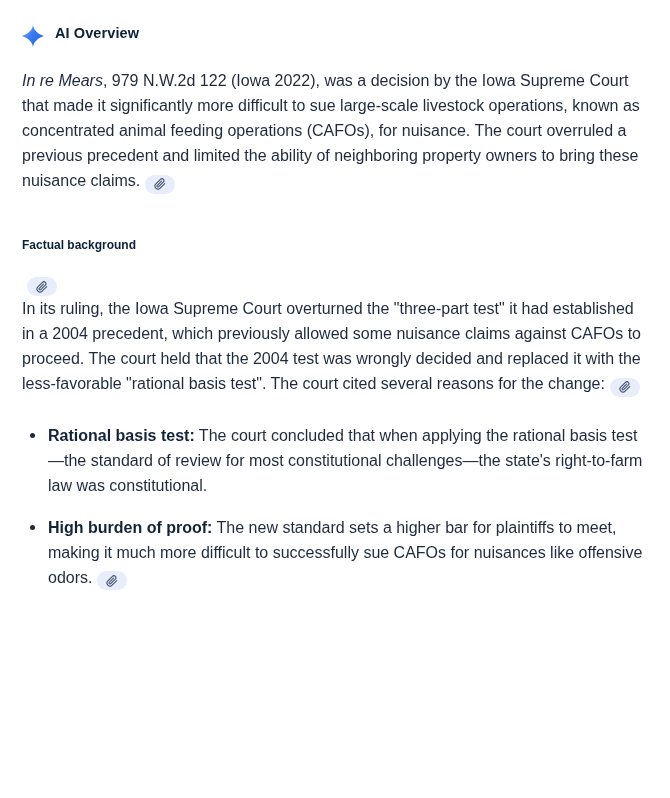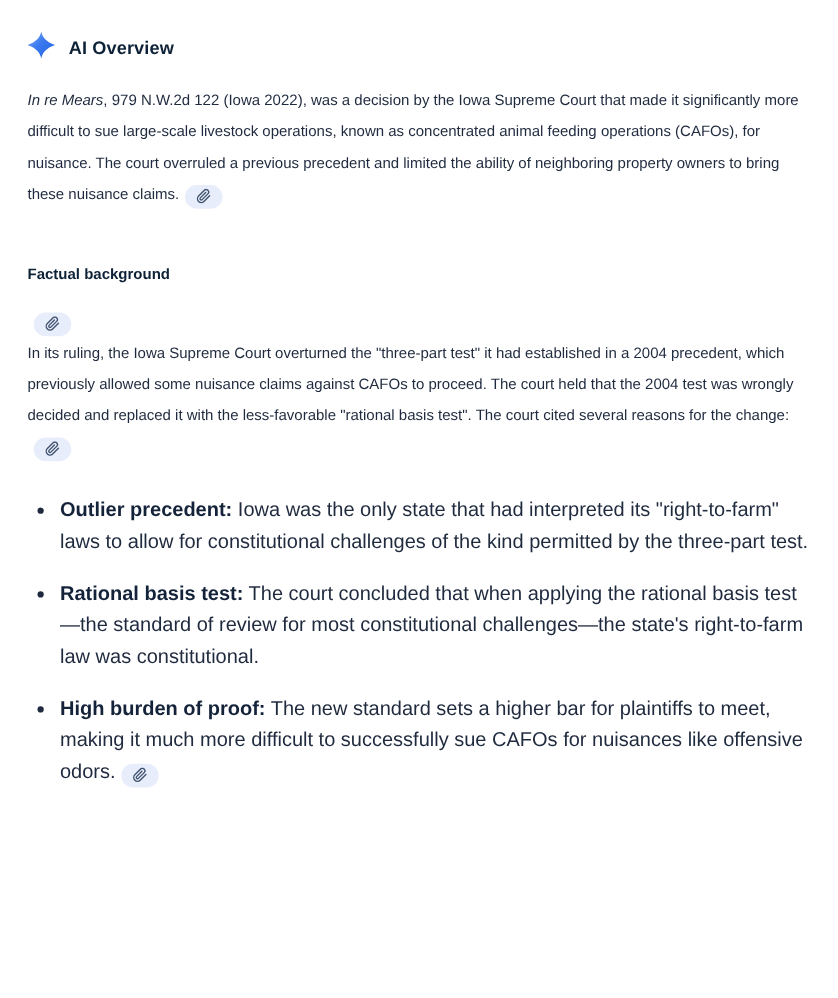--- a/index.html
+++ b/index.html
@@ -11,34 +11,34 @@
     color: #1f2a3e;
   }
   .page {
     width: 670px;
     min-height: 798px;
     padding: 25px 20px 20px 22px;
     background: #ffffff;
   }
   .header {
     display: flex;
-    align-items: flex-end;
+    align-items: flex-start;
     gap: 11px;
     margin-bottom: 21px;
   }
   .sparkle { width: 22px; height: 22px; display: inline-flex; }
   .sparkle svg { width: 22px; height: 22px; display: block; }
   .header-label {
     font-size: 14.5px;
     font-weight: 700;
     letter-spacing: 0.1px;
     color: #0d2137;
   }
   p.body {
-    font-size: 12px;
+    font-size: 16px;
     line-height: 25px;
     color: #1f2a3e;
     max-width: 630px;
   }
   h2.section-heading {
     font-size: 12px;
     line-height: 26px;
     font-weight: 700;
     color: #0d2137;
     margin: 38px 0 13px 0;
@@ -118,23 +118,20 @@
 
 
   <p class="body"><span>In its ruling, the Iowa Supreme Court overturned the "three-part test" it had established in a 2004 precedent, which previously allowed some nuisance claims against CAFOs to proceed. The court held that the 2004 test was wrongly decided and replaced it with the less-favorable "rational basis test". The court cited several reasons for the change:</span><span class="chip">
         <svg viewBox="0 0 24 24" aria-hidden="true">
           <path d="M21.44 11.05l-9.19 9.19a6 6 0 0 1-8.49-8.49l9.19-9.19a4 4 0 0 1 5.66 5.66l-9.2 9.19a2 2 0 0 1-2.83-2.83l8.49-8.48" fill="none" stroke="#41536e" stroke-width="2.2" stroke-linecap="round" stroke-linejoin="round"></path>
         </svg>
       </span></p>
 
   <ul class="reasons">
     <li>
-      <span class="bullet-marker"></span><span class="bold-lead">Outlier precedent:</span><span> Iowa was the only state that had interpreted its "right-to-farm" laws to allow for constitutional challenges of the kind permitted by the three-part test.</span>
-    </li>
-    <li>
       <span class="bullet-marker"></span><span class="bold-lead">Rational basis test:</span><span> The court concluded that when applying the rational basis test—the standard of review for most constitutional challenges—the state's right-to-farm law was constitutional.</span>
     </li>
     <li>
       <span class="bullet-marker"></span><span class="bold-lead">High burden of proof:</span><span> The new standard sets a higher bar for plaintiffs to meet, making it much more difficult to successfully sue CAFOs for nuisances like offensive odors.</span><span class="chip">
           <svg viewBox="0 0 24 24" aria-hidden="true">
             <path d="M21.44 11.05l-9.19 9.19a6 6 0 0 1-8.49-8.49l9.19-9.19a4 4 0 0 1 5.66 5.66l-9.2 9.19a2 2 0 0 1-2.83-2.83l8.49-8.48" fill="none" stroke="#41536e" stroke-width="2.2" stroke-linecap="round" stroke-linejoin="round"></path>
           </svg>
         </span>
     </li>
   </ul>

